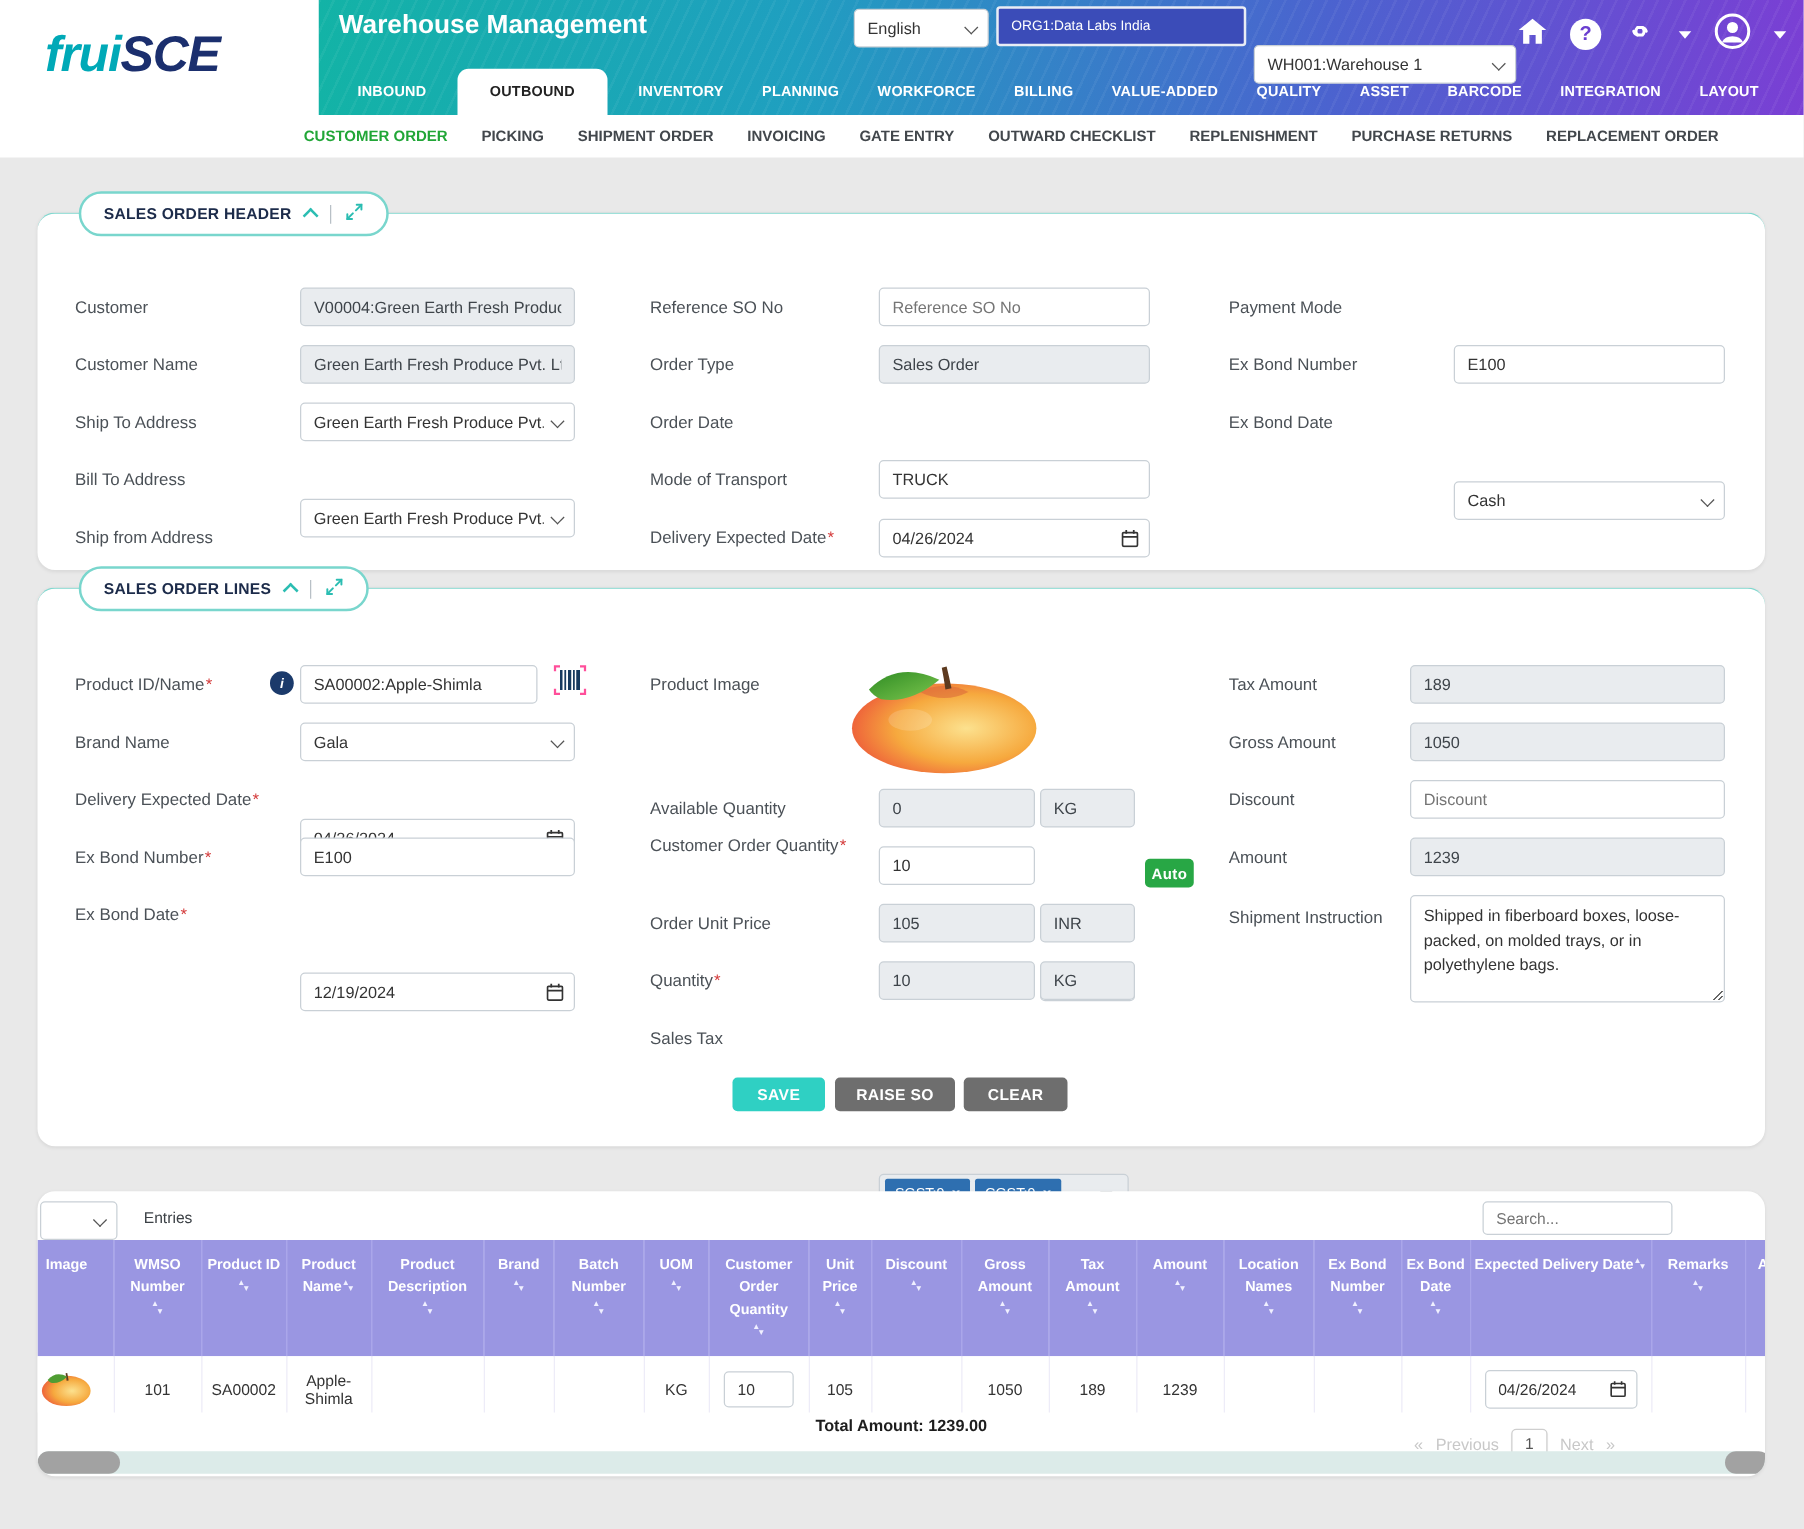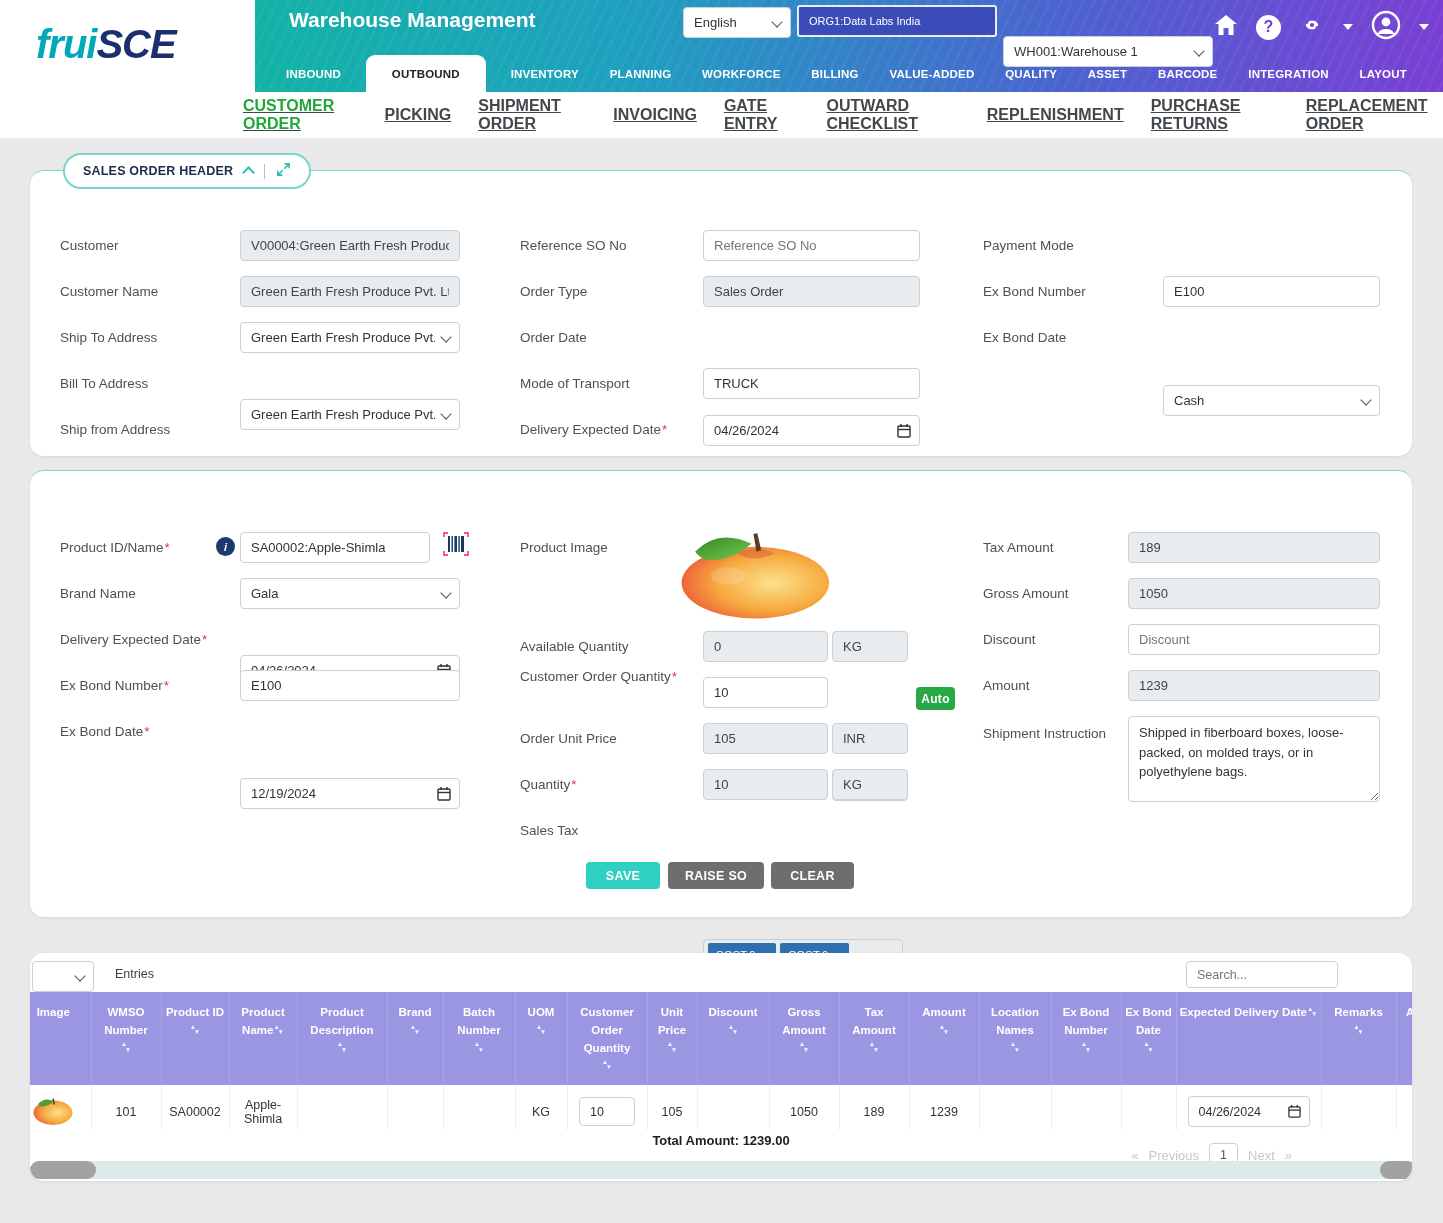--- a/index.html
+++ b/index.html
@@ -10,39 +10,39 @@
   
   .topbar { position:absolute; top:0; left:0; width:1443px; height:92px; background:#fff; }
   .logo { position:absolute; left:36px; top:22px; font-size:40px; font-weight:bold; font-style:italic; letter-spacing:-1px; }
   .logo .p1 { color:#00a9b7; }
   .logo .p2 { color:#1b2f6e; }
   .banner { position:absolute; top:0; left:255px; width:1188px; height:92px;
     background:linear-gradient(90deg,#13b3a6 0%,#1f9fc0 32%,#4b63cf 68%,#7a3fd4 100%);
     background-blend-mode:normal; }
   .banner::before { content:""; position:absolute; inset:0;
     background:repeating-linear-gradient(115deg, rgba(255,255,255,0.05) 0 2px, transparent 2px 10px); }
-  .banner-title { position:absolute; left:34px; top:8px; color:#fff; font-size:21px; font-weight:bold; }
+  .banner-title { position:absolute; left:16px; top:8px; color:#fff; font-size:21px; font-weight:bold; }
   .lang-wrap { position:absolute; left:428px; top:7px; width:108px; height:29px; }
   .org-input { position:absolute; left:542px; top:5px; width:200px; height:32px; background:#3b4cb8;
     border:2px solid #e9edf5; border-radius:3px; color:#fff; font-size:11px; padding:0 10px; }
   .wh-wrap { position:absolute; left:748px; top:7px; width:210px; height:29px; }
   .b-icons { position:absolute; right:14px; top:10px; display:flex; align-items:center; gap:18px; }
   .caret { width:0; height:0; border-left:5px solid transparent; border-right:5px solid transparent; border-top:6px solid #fff; display:inline-block; }
   .icon-help { width:25px; height:25px; border-radius:50%; background:#fff; color:#6a3fd0; font-weight:bold;
     display:flex; align-items:center; justify-content:center; font-size:16px; }
   .icon-help::after { content:"?"; }
 
   
   .nav { position:absolute; left:0; bottom:0; right:0; height:37px; display:flex; align-items:stretch;
     justify-content:space-between; padding:0 30px 0 25px; }
   .nav .tab { color:#fff; font-size:11.5px; font-weight:bold; display:flex; align-items:center; padding:0 6px; letter-spacing:0.2px; }
   .nav .tab.active { background:#fff; color:#222; border-radius:9px 9px 0 0; padding:0 26px; }
 
-  .subnav { position:absolute; top:92px; left:0; width:1443px; height:46px; background:#fff;
-    display:flex; align-items:center; gap:27px; padding-left:243px; font-size:16px; font-weight:bold; color:#42474c;text-decoration:underline; }
+  .subnav { position:absolute; top:92px; left:0; width:1443px; height:34px; background:#fff;
+    display:flex; align-items:center; gap:27px; padding-left:243px; font-size:12px; font-weight:bold; color:#42474c; }
   .subnav .sub.active { color:#21a637; }
 
   
   .card { position:absolute; left:30px; width:1382px; background:#fff; border-radius:14px;
     border-top:1px solid #7fd8cf; box-shadow:0 1px 3px rgba(0,0,0,0.07); }
   .badge { position:absolute; top:-18px; left:33px; height:36px; background:#fff; border:2px solid #79d6cd;
     border-radius:20px; display:flex; align-items:center; gap:11px; padding:0 18px; color:#1c2b4a;
     font-size:12.5px; font-weight:bold; letter-spacing:0.2px; }
   .chev-up { width:9px; height:9px; border-left:2.5px solid #2bbdb2; border-top:2.5px solid #2bbdb2;
     transform:rotate(45deg); margin-top:3px; }
@@ -270,20 +270,33 @@
     <span class="cal"><svg width="14" height="15" viewBox="0 0 14 15" fill="none" stroke="#333" stroke-width="1.4">
           <rect x="1" y="3" width="12" height="11" rx="1"></rect>
           <line x1="4" y1="1" x2="4" y2="4"></line>
           <line x1="10" y1="1" x2="10" y2="4"></line>
           <line x1="1" y1="6.5" x2="13" y2="6.5"></line>
         </svg></span>
   </div>
 </div>
 
 <div class="card" style="top:470px; height:447px;">
+  <div class="badge">
+    <span>SALES ORDER LINES</span>
+    <span class="chev-up"></span>
+    <span class="vdiv"></span>
+    <span>
+      <svg width="15" height="15" viewBox="0 0 16 16" fill="none" stroke="#2bbdb2" stroke-width="1.7" stroke-linecap="round">
+          <path d="M10 2 h4 v4"></path>
+          <path d="M14 2 L9.3 6.7"></path>
+          <path d="M6 14 H2 v-4"></path>
+          <path d="M2 14 L6.7 9.3"></path>
+        </svg>
+    </span>
+  </div>
 
   <label class="flabel abs" style="left:30px; top:69px;text-align:right;"><span>Product ID/Name</span><span class="req">*</span></label>
   <span class="icon-info abs" style="left:186px; top:66px;"></span>
   <input class="ctrl abs" style="left: 210px; top: 61px; width: 190px;" value="SA00002:Apple-Shimla">
   <span class="abs" style="left:412px; top:60px;">
     <svg width="28" height="26" viewBox="0 0 28 26">
       <g stroke="#ff4f9a" stroke-width="1.8" fill="none">
         <path d="M2 6 V2 H6"></path>
           <path d="M22 2 H26 V6"></path>
           <path d="M26 20 V24 H22"></path>

